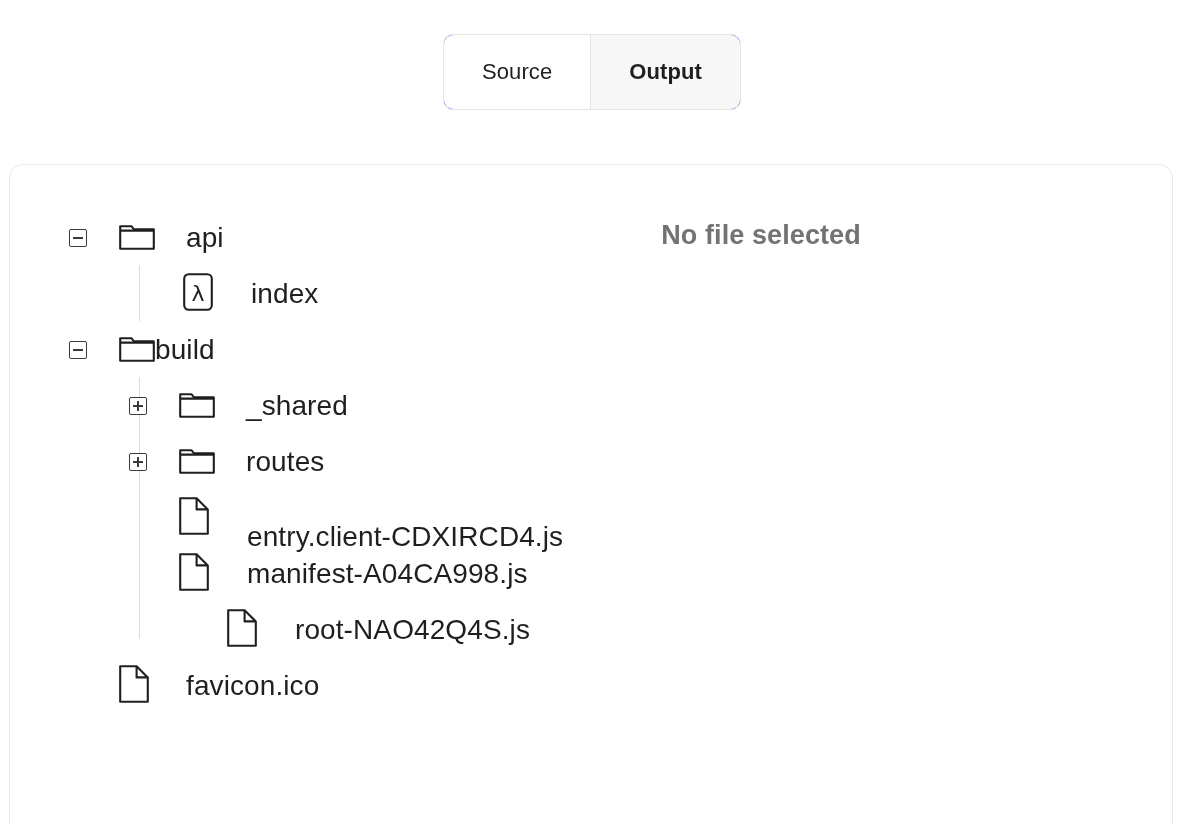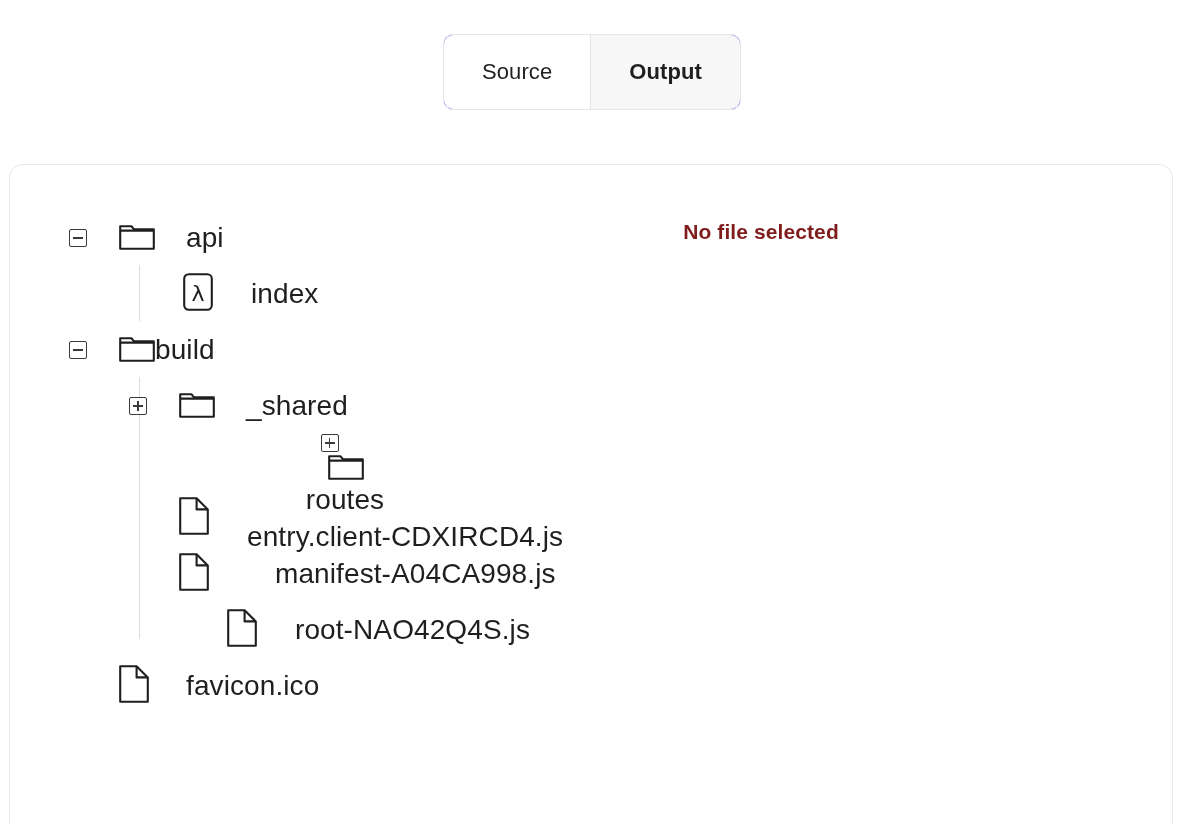--- a/index.html
+++ b/index.html
@@ -132,23 +132,23 @@
   }
 
   
   .empty {
     flex: 1 1 auto;
     padding-top: 55px;
     text-align: center;
     padding-right: 180px;
   }
   .empty-text {
-    font-size: 21px;
+    font-size: 27px;
     font-weight: bold;
-    color: #7f1d1d;
+    color: #737373;
     letter-spacing: .1px;
   }
 </style>
 </head>
 <body>
 
 <div class="tabbar-wrap">
   <div class="tabgroup">
     <button class="tab">Source</button>
     <button class="tab active">Output</button>
@@ -201,42 +201,42 @@
         <div class="toggle plus"></div>
         <span class="ico" style="margin-left:32px;">
           <svg width="36" height="28" viewBox="0 0 36 28" fill="none">
             <path d="M1.2 26.8V4.2h11.2l2.6 3.2h19.8v19.4z" stroke="#1f1f1f" stroke-width="2.1" stroke-linejoin="round"></path>
             <path d="M1.2 8.6h33.6" stroke="#1f1f1f" stroke-width="2.1"></path>
           </svg>
         </span>
         <span class="label" style="margin-left:31px;">_shared</span>
       </div>
 
-      <div class="row" style="padding-left:119px;flex-direction:column;">
+      <div class="row" style="padding-left:119px;">
         <div class="toggle plus"></div>
         <span class="ico" style="margin-left:32px;">
           <svg width="36" height="28" viewBox="0 0 36 28" fill="none">
             <path d="M1.2 26.8V4.2h11.2l2.6 3.2h19.8v19.4z" stroke="#1f1f1f" stroke-width="2.1" stroke-linejoin="round"></path>
             <path d="M1.2 8.6h33.6" stroke="#1f1f1f" stroke-width="2.1"></path>
           </svg>
         </span>
         <span class="label" style="margin-left:31px;">routes</span>
       </div>
 
       <div class="row" style="padding-left:119px;">
         <span class="ico" style="margin-left:50px;">
           <svg width="30" height="38" viewBox="0 0 30 38" fill="none">
             <path d="M1.2 36.8V1.2h16.4l11.2 11.2v24.4z" stroke="#1f1f1f" stroke-width="2.1" stroke-linejoin="round"></path>
             <path d="M17.6 1.2v11.2h11.2" stroke="#1f1f1f" stroke-width="2.1" stroke-linejoin="round"></path>
           </svg>
         </span>
         <span class="label" style="margin-left:38px;margin-top:37px;">entry.client-CDXIRCD4.js</span>
       </div>
 
-      <div class="row" style="padding-left:119px;gap:28px;">
+      <div class="row" style="padding-left:119px;">
         <span class="ico" style="margin-left:50px;">
           <svg width="30" height="38" viewBox="0 0 30 38" fill="none">
             <path d="M1.2 36.8V1.2h16.4l11.2 11.2v24.4z" stroke="#1f1f1f" stroke-width="2.1" stroke-linejoin="round"></path>
             <path d="M17.6 1.2v11.2h11.2" stroke="#1f1f1f" stroke-width="2.1" stroke-linejoin="round"></path>
           </svg>
         </span>
         <span class="label" style="margin-left:38px;">manifest-A04CA998.js</span>
       </div>
 
       <div class="row" style="padding-left:119px;justify-content:flex-end;">

